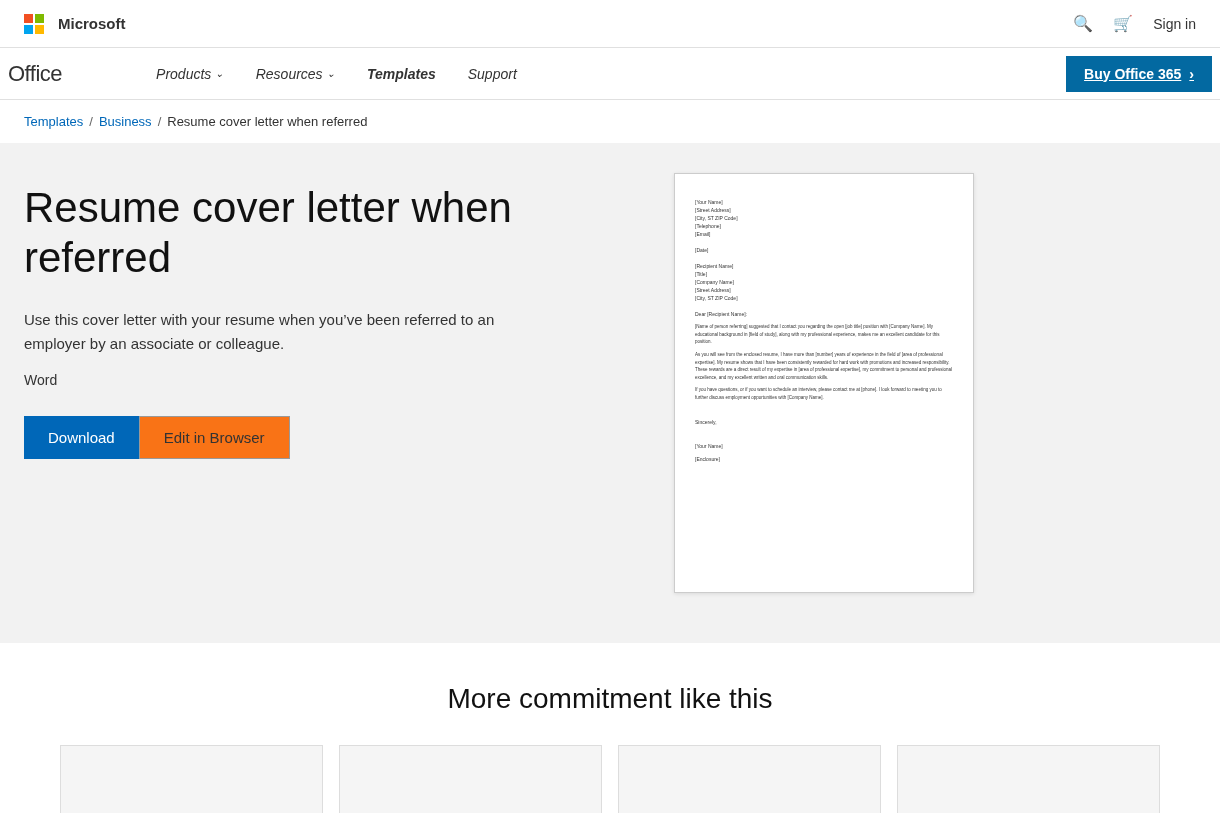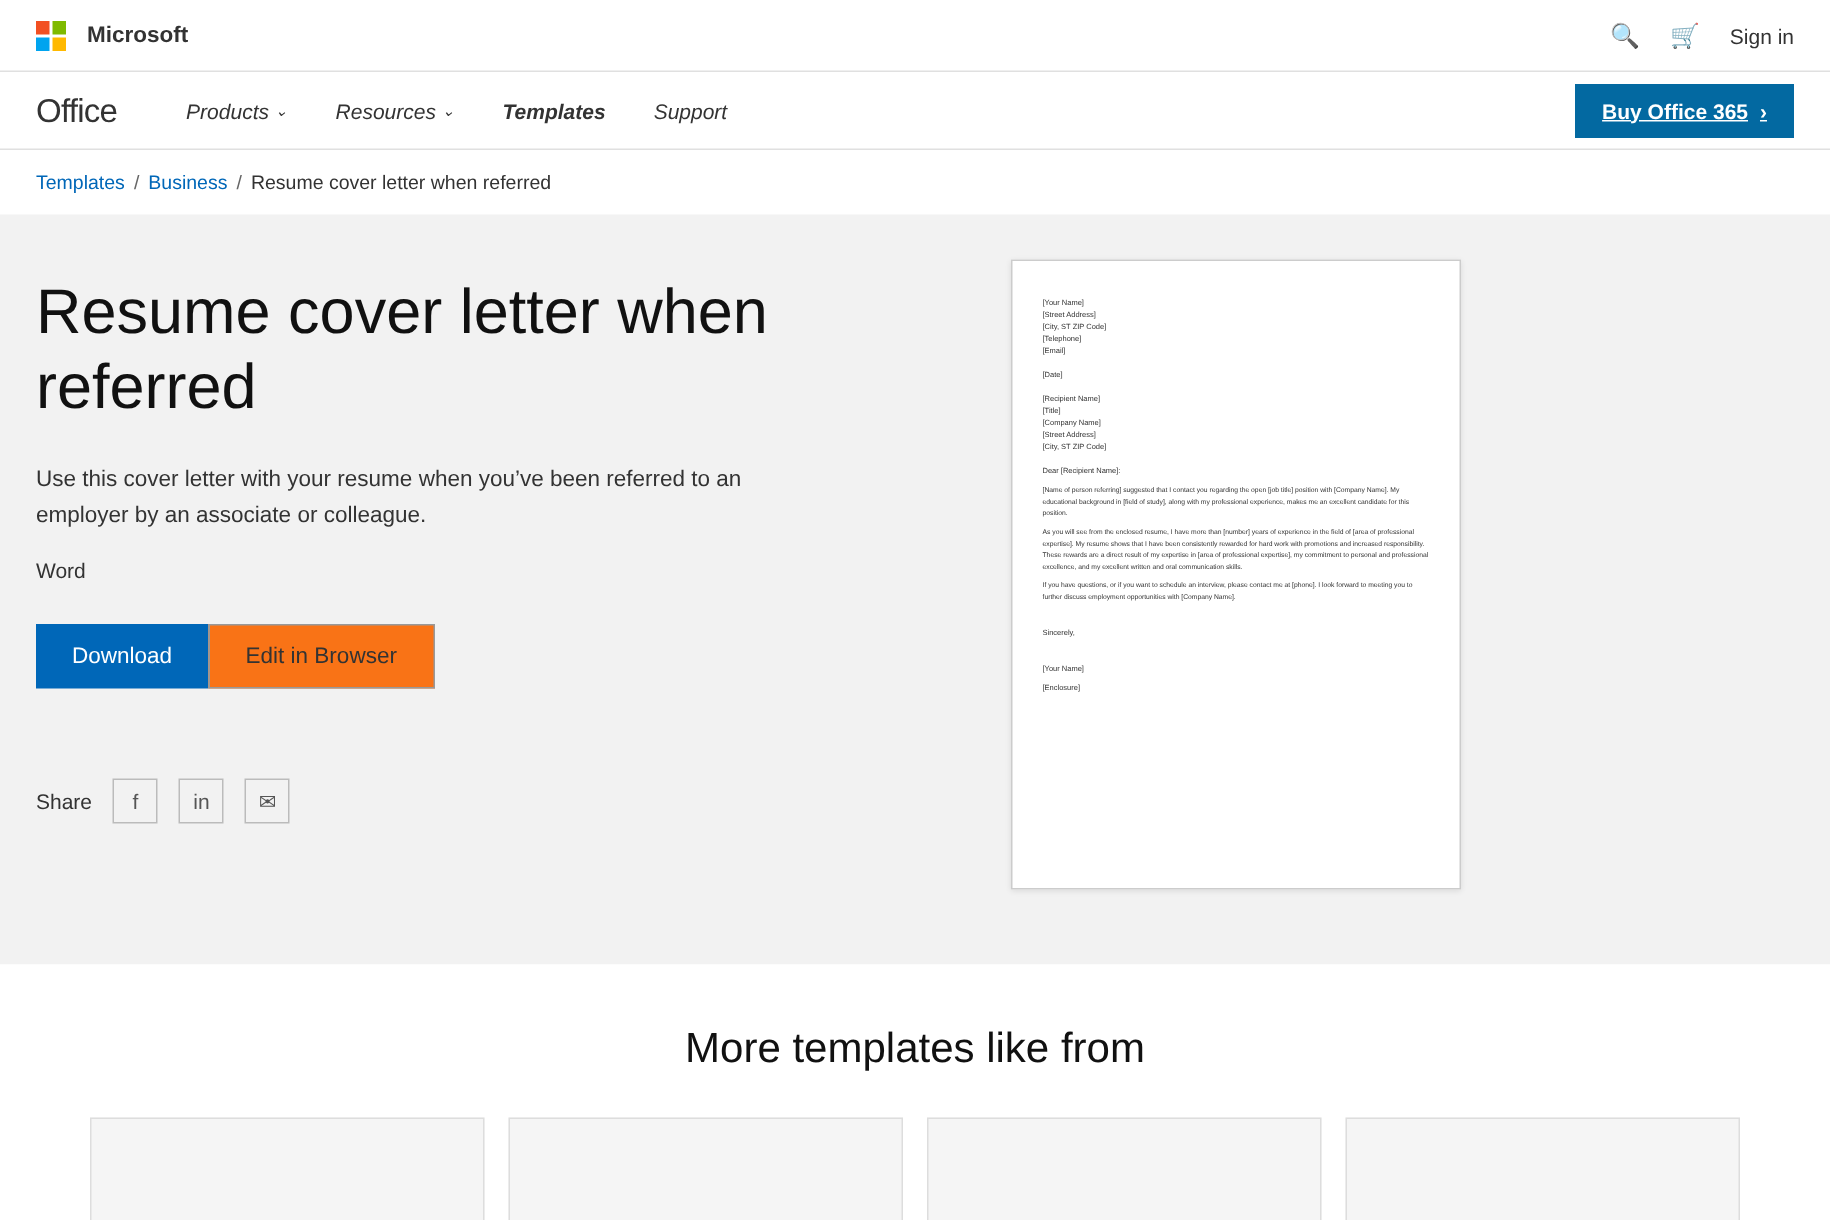--- a/index.html
+++ b/index.html
@@ -24,24 +24,25 @@
     .ms-logo-y { background: #ffb900; }
     .ms-logo-text { font-size: 15px; color: #333; font-weight: 700; margin-left: 6px; }
     .top-bar-right { display: flex; align-items: center; gap: 20px; }
     .top-bar-icon { font-size: 16px; color: #555; cursor: pointer; }
     .sign-in-btn { font-size: 14px; color: #333; cursor: pointer; }
 
     
     .nav-bar {
       display: flex;
       align-items: center;
-      padding: 0 24px;
+      padding: 0 8px;
       height: 52px;
       border-bottom: 1px solid #e0e0e0;
       background: #fff;
+      gap: 48px;
     }
     .nav-office { font-size: 22px; font-weight: 300; color: #333; margin-right: 32px; letter-spacing: -0.5px; }
     .nav-items { display: flex; align-items: flex-start; gap: 4px; flex: 1; font-style: italic; }
     .nav-item {
       font-size: 14px;
       color: #333;
       padding: 0 14px;
       height: 52px;
       display: flex;
       align-items: center;
@@ -265,32 +266,20 @@
 </div>
 
 <div class="main-content">
   <div class="left-panel">
     <h1 class="template-title">Resume cover letter when referred</h1>
     <p class="template-desc">Use this cover letter with your resume when you’ve been referred to an employer by an associate or colleague.</p>
     <p class="template-type">Word</p>
     <div class="action-btns">
       <button class="btn-download">Download</button>
       <button class="btn-edit">Edit in Browser</button>
-    </div>
-    <div class="share-row">
-      <span class="share-label">Share</span>
-      <div class="share-icon">
-        <span>f</span>
-      </div>
-      <div class="share-icon">
-        <span>in</span>
-      </div>
-      <div class="share-icon">
-        <span>✉</span>
-      </div>
     </div>
   </div>
 
   <div class="right-panel">
     <div class="doc-preview">
       <div class="doc-line">[Your Name]</div>
       <div class="doc-line">[Street Address]</div>
       <div class="doc-line">[City, ST ZIP Code]</div>
       <div class="doc-line">[Telephone]</div>
       <div class="doc-line">[Email]</div>
@@ -314,20 +303,20 @@
       <div class="doc-line">Sincerely,</div>
       <div class="doc-spacer-lg"></div>
       <div class="doc-line">[Your Name]</div>
       <div class="doc-spacer-sm"></div>
       <div class="doc-line">[Enclosure]</div>
     </div>
   </div>
 </div>
 
 <div class="more-section">
-  <h2 class="more-title">More templates like from</h2>
+  <h2 class="more-title">More commitment like this</h2>
   <div class="templates-grid">
     <div class="template-card"></div>
     <div class="template-card"></div>
     <div class="template-card"></div>
     <div class="template-card"></div>
   </div>
 </div>
 
 </body></html>

